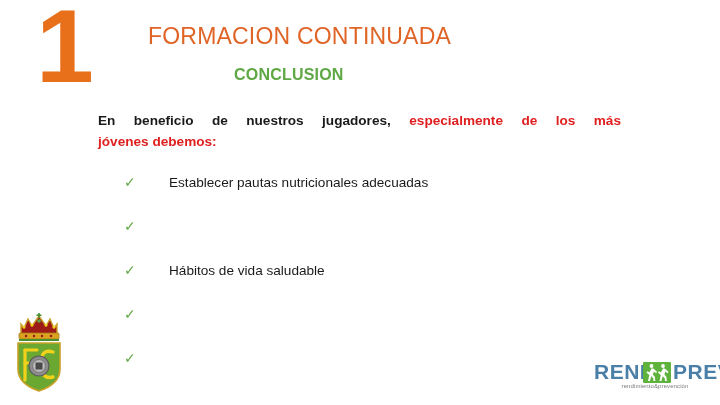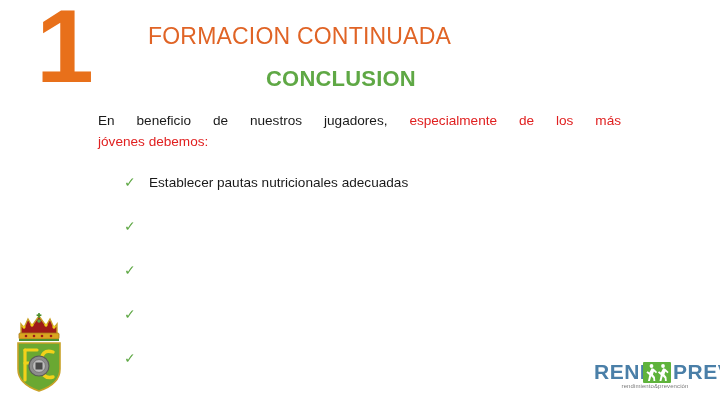--- a/index.html
+++ b/index.html
@@ -41,40 +41,41 @@
     left: 148px;
     top: 23px;
     font-size: 23px;
     font-weight: normal;
     color: #E06426;
     letter-spacing: 0.2px;
     white-space: nowrap;
   }
   #slide-subtitle {
     position: absolute;
-    left: 266px;
+    left: 234px;
     top: 66px;
-    font-size: 22px;
+    font-size: 16px;
     font-weight: bold;
     color: #5FA845;
     letter-spacing: 0.2px;
     white-space: nowrap;
   }
 
   
   #intro-paragraph {
     position: absolute;
     left: 98px;
     top: 110px;
     width: 523px;
     font-size: 13.6px;
     line-height: 21px;
     color: #1a1a1a;
     text-align: justify;
     text-justify: inter-word;
+    font-weight: bold;
   }
   #intro-paragraph .emph {
     color: #E02020;
   }
   
   #intro-paragraph .line1 {
     display: block;
     text-align: justify;
     text-align-last: justify;
   }
@@ -106,20 +107,21 @@
     left: 0;
     top: -1px;
     color: #5FA845;
     font-size: 14px;
     font-weight: normal;
     line-height: 22px;
   }
   #bullet-list li .btext {
     display: inline-block;
     line-height: 22px;
+    margin-left: 20px;
   }
 
   
   #crest {
     position: absolute;
     left: 10px;
     top: 312px;
     width: 58px;
     height: 82px;
   }
@@ -183,20 +185,21 @@
   <ul id="bullet-list">
     <li>
       <span class="check">✓</span>
       <span class="btext">Establecer pautas nutricionales adecuadas</span>
     </li>
     <li>
       <span class="check">✓</span>
     </li>
     <li>
       <span class="check">✓</span>
+      <span class="btext">Hábitos de vida saludable</span>
     </li>
     <li>
       <span class="check">✓</span>
     </li>
     <li>
       <span class="check">✓</span>
     </li>
   </ul>
 
   <svg id="crest" viewBox="0 0 58 82">

